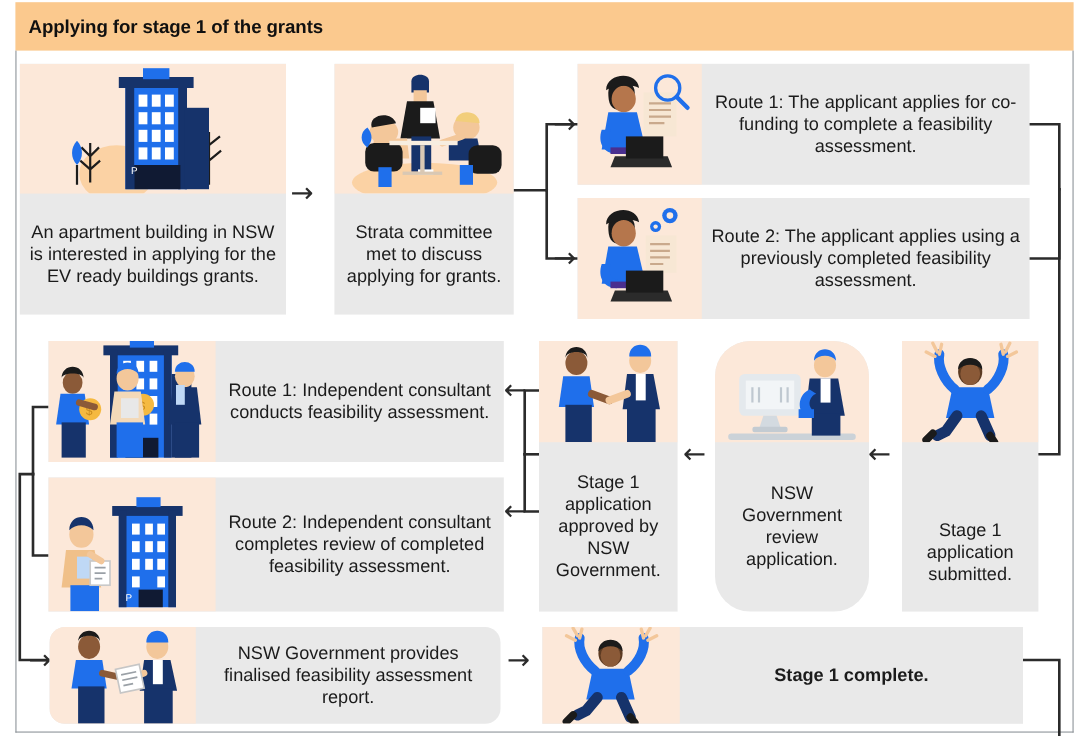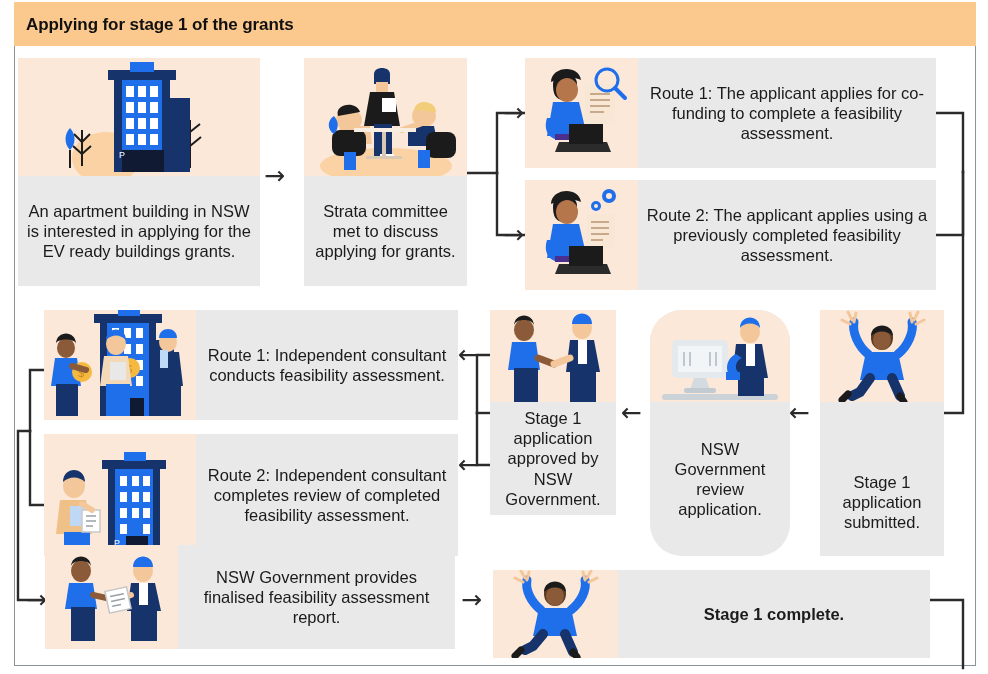--- a/index.html
+++ b/index.html
@@ -356,21 +356,21 @@
           <path d="M42 82 h10"></path>
             <path d="M42 87 h10"></path>
             <path d="M42 92 h7"></path>
         </g>
         <path d="M38 70 l10 6" stroke="#F3C79A" stroke-width="6" stroke-linecap="round"></path>
       </svg>
     </div>
     <div class="caption">Route 2: Independent consultant completes review of completed feasibility assessment.</div>
   </div>
 
-  <div class="node stacked" style="left:490px; top:310px; width:126px; height:205px;">
+  <div class="node stacked" style="left:490px; top:310px; width:126px; height:246px;">
     <div class="art" style="height:92px;">
       <svg class="ill" viewBox="0 0 126 92" xmlns="http://www.w3.org/2000/svg">
         <ellipse cx="34" cy="20" rx="10" ry="11" fill="#8B5A38"></ellipse>
         <path d="M24 16 c0 -14 20 -14 20 0 c0 -8 -20 -8 -20 0z" fill="#1B1B1B"></path>
         <path d="M22 32 l24 0 l4 28 l-32 0z" fill="#1F6FEB"></path>
         <rect x="24" y="58" width="24" height="34" fill="#16336B"></rect>
         <ellipse cx="92" cy="18" rx="10" ry="11" fill="#F3C79A"></ellipse>
         <path d="M82 14 c0 -14 20 -14 20 0 l-20 0z" fill="#1F6FEB"></path>
         <path d="M80 30 l24 0 l6 32 l-34 0z" fill="#16336B"></path>
         <rect x="88" y="30" width="9" height="24" fill="#ffffff"></rect>
@@ -421,21 +421,21 @@
         <path d="M94 10 l4 -8 M92 12 l-2 -9 M96 14 l8 -4" stroke="#F3C79A" stroke-width="3" stroke-linecap="round"></path>
         <path d="M50 68 l-10 14 l-8 4" stroke="#16336B" stroke-width="10" fill="none" stroke-linecap="round"></path>
         <path d="M72 68 l8 18" stroke="#16336B" stroke-width="10" fill="none" stroke-linecap="round"></path>
         <path d="M28 84 l-6 6" stroke="#1B1B1B" stroke-width="7" stroke-linecap="round"></path>
         <path d="M80 86 l4 6" stroke="#1B1B1B" stroke-width="7" stroke-linecap="round"></path>
       </svg>
     </div>
     <div class="caption">Stage 1 application submitted.</div>
   </div>
 
-  <div class="node side" style="left:45px; top:545px; width:410px; height:104px;">
+  <div class="node side" style="left:45px; top:570px; width:410px; height:88px;border-radius:14px;">
     <div class="art" style="width:133px;">
       <svg class="ill" viewBox="0 0 133 88" xmlns="http://www.w3.org/2000/svg">
         <ellipse cx="36" cy="18" rx="10" ry="11" fill="#8B5A38"></ellipse>
         <path d="M26 14 c0 -14 20 -14 20 0 c0 -8 -20 -8 -20 0z" fill="#1B1B1B"></path>
         <path d="M24 30 l24 0 l4 26 l-32 0z" fill="#1F6FEB"></path>
         <rect x="26" y="54" width="24" height="34" fill="#16336B"></rect>
         <path d="M48 42 l18 4" stroke="#8B5A38" stroke-width="6" stroke-linecap="round"></path>
         <ellipse cx="98" cy="18" rx="10" ry="11" fill="#F3C79A"></ellipse>
         <path d="M88 14 c0 -14 20 -14 20 0 l-20 0z" fill="#1F6FEB"></path>
         <path d="M86 30 l24 0 l6 28 l-34 0z" fill="#16336B"></path>

